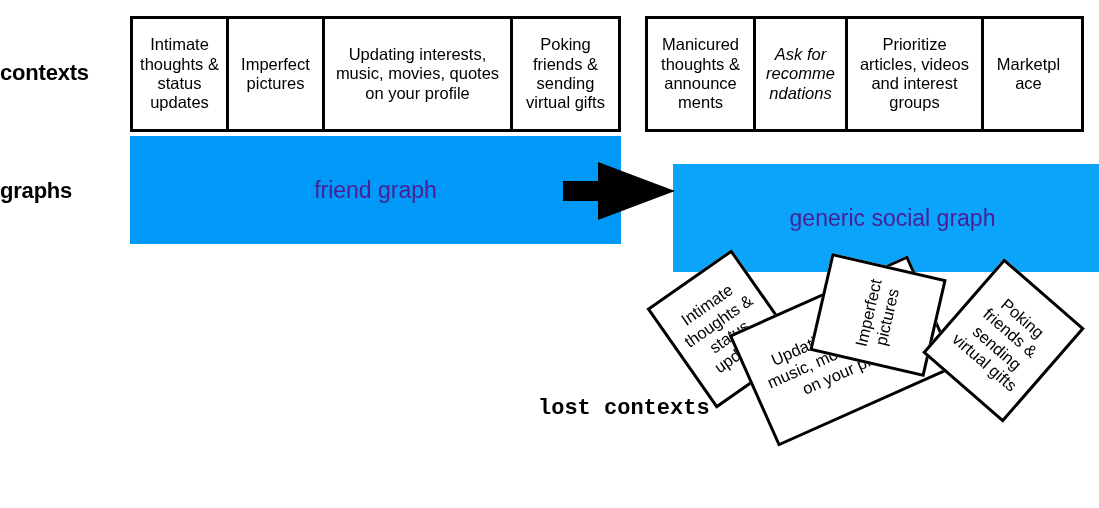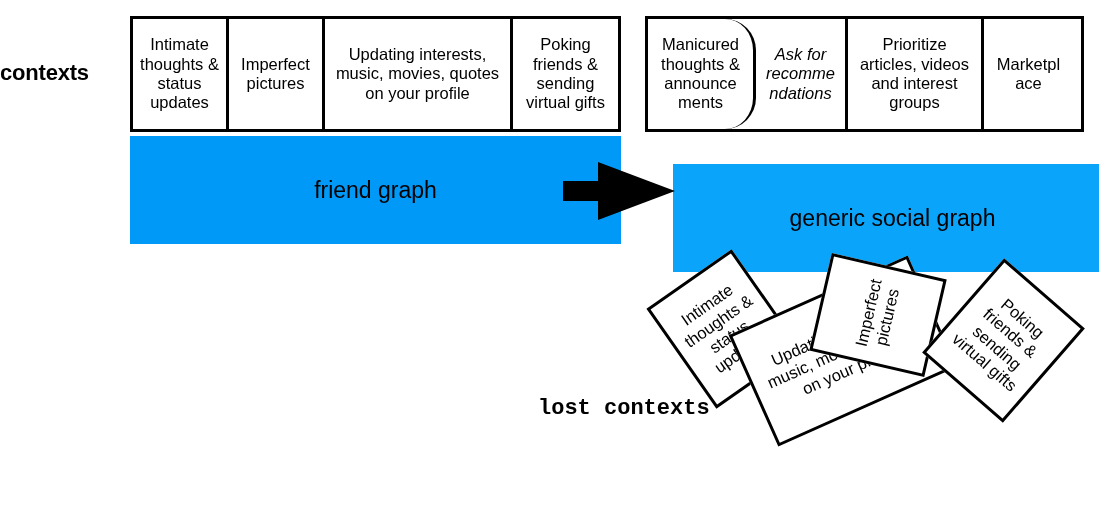--- a/index.html
+++ b/index.html
@@ -59,34 +59,34 @@
   }
   .ctx-cell:last-child { border-right: none; }
 
   
   #ctx-table-left  .ctx-cell:nth-child(1) { width: 96px; }
   #ctx-table-left  .ctx-cell:nth-child(2) { width: 96px; }
   #ctx-table-left  .ctx-cell:nth-child(3) { width: 188px; }
   #ctx-table-left  .ctx-cell:nth-child(4) { width: 105px; }
 
   
-  #ctx-table-right .ctx-cell:nth-child(1) { width: 108px; border-radius: 31px; }
+  #ctx-table-right .ctx-cell:nth-child(1) { width: 108px; }
   #ctx-table-right .ctx-cell:nth-child(2) { width: 92px; font-style: italic; }
   #ctx-table-right .ctx-cell:nth-child(3) { width: 136px; }
   #ctx-table-right .ctx-cell:nth-child(4) { width: 89px; }
 
   
   .graph-bar {
     position: absolute;
     top: 136px;
     height: 108px;
     display: flex;
     align-items: center;
     justify-content: center;
-    color: #000000;
+    color: #4c1d95;
     font-size: 23px;
     white-space: nowrap;
   }
   #graph-bar-left  { left: 130px; width: 491px; background: #0099f7; }
   #graph-bar-right { left: 673px; width: 439px; background: #0aa5fb; margin-top: 28px; }
 
   
   #transition-arrow {
     position: absolute;
     left: 563px;
@@ -147,20 +147,21 @@
     z-index: 6;
   }
 </style>
 </head>
 <body>
 
 <div id="stage">
 
   <div class="row-label" id="label-contexts">contexts</div>
 
+  <div class="row-label" id="label-graphs">graphs</div>
 
   <div class="ctx-table" id="ctx-table-left">
     <div class="ctx-cell">Intimate thoughts &amp; status updates</div>
     <div class="ctx-cell">Imperfect pictures</div>
     <div class="ctx-cell">Updating interests, music, movies, quotes on your profile</div>
     <div class="ctx-cell">Poking friends &amp; sending virtual gifts</div>
   </div>
 
   <div class="ctx-table" id="ctx-table-right">
     <div class="ctx-cell">Manicured thoughts &amp; announce ments</div>

